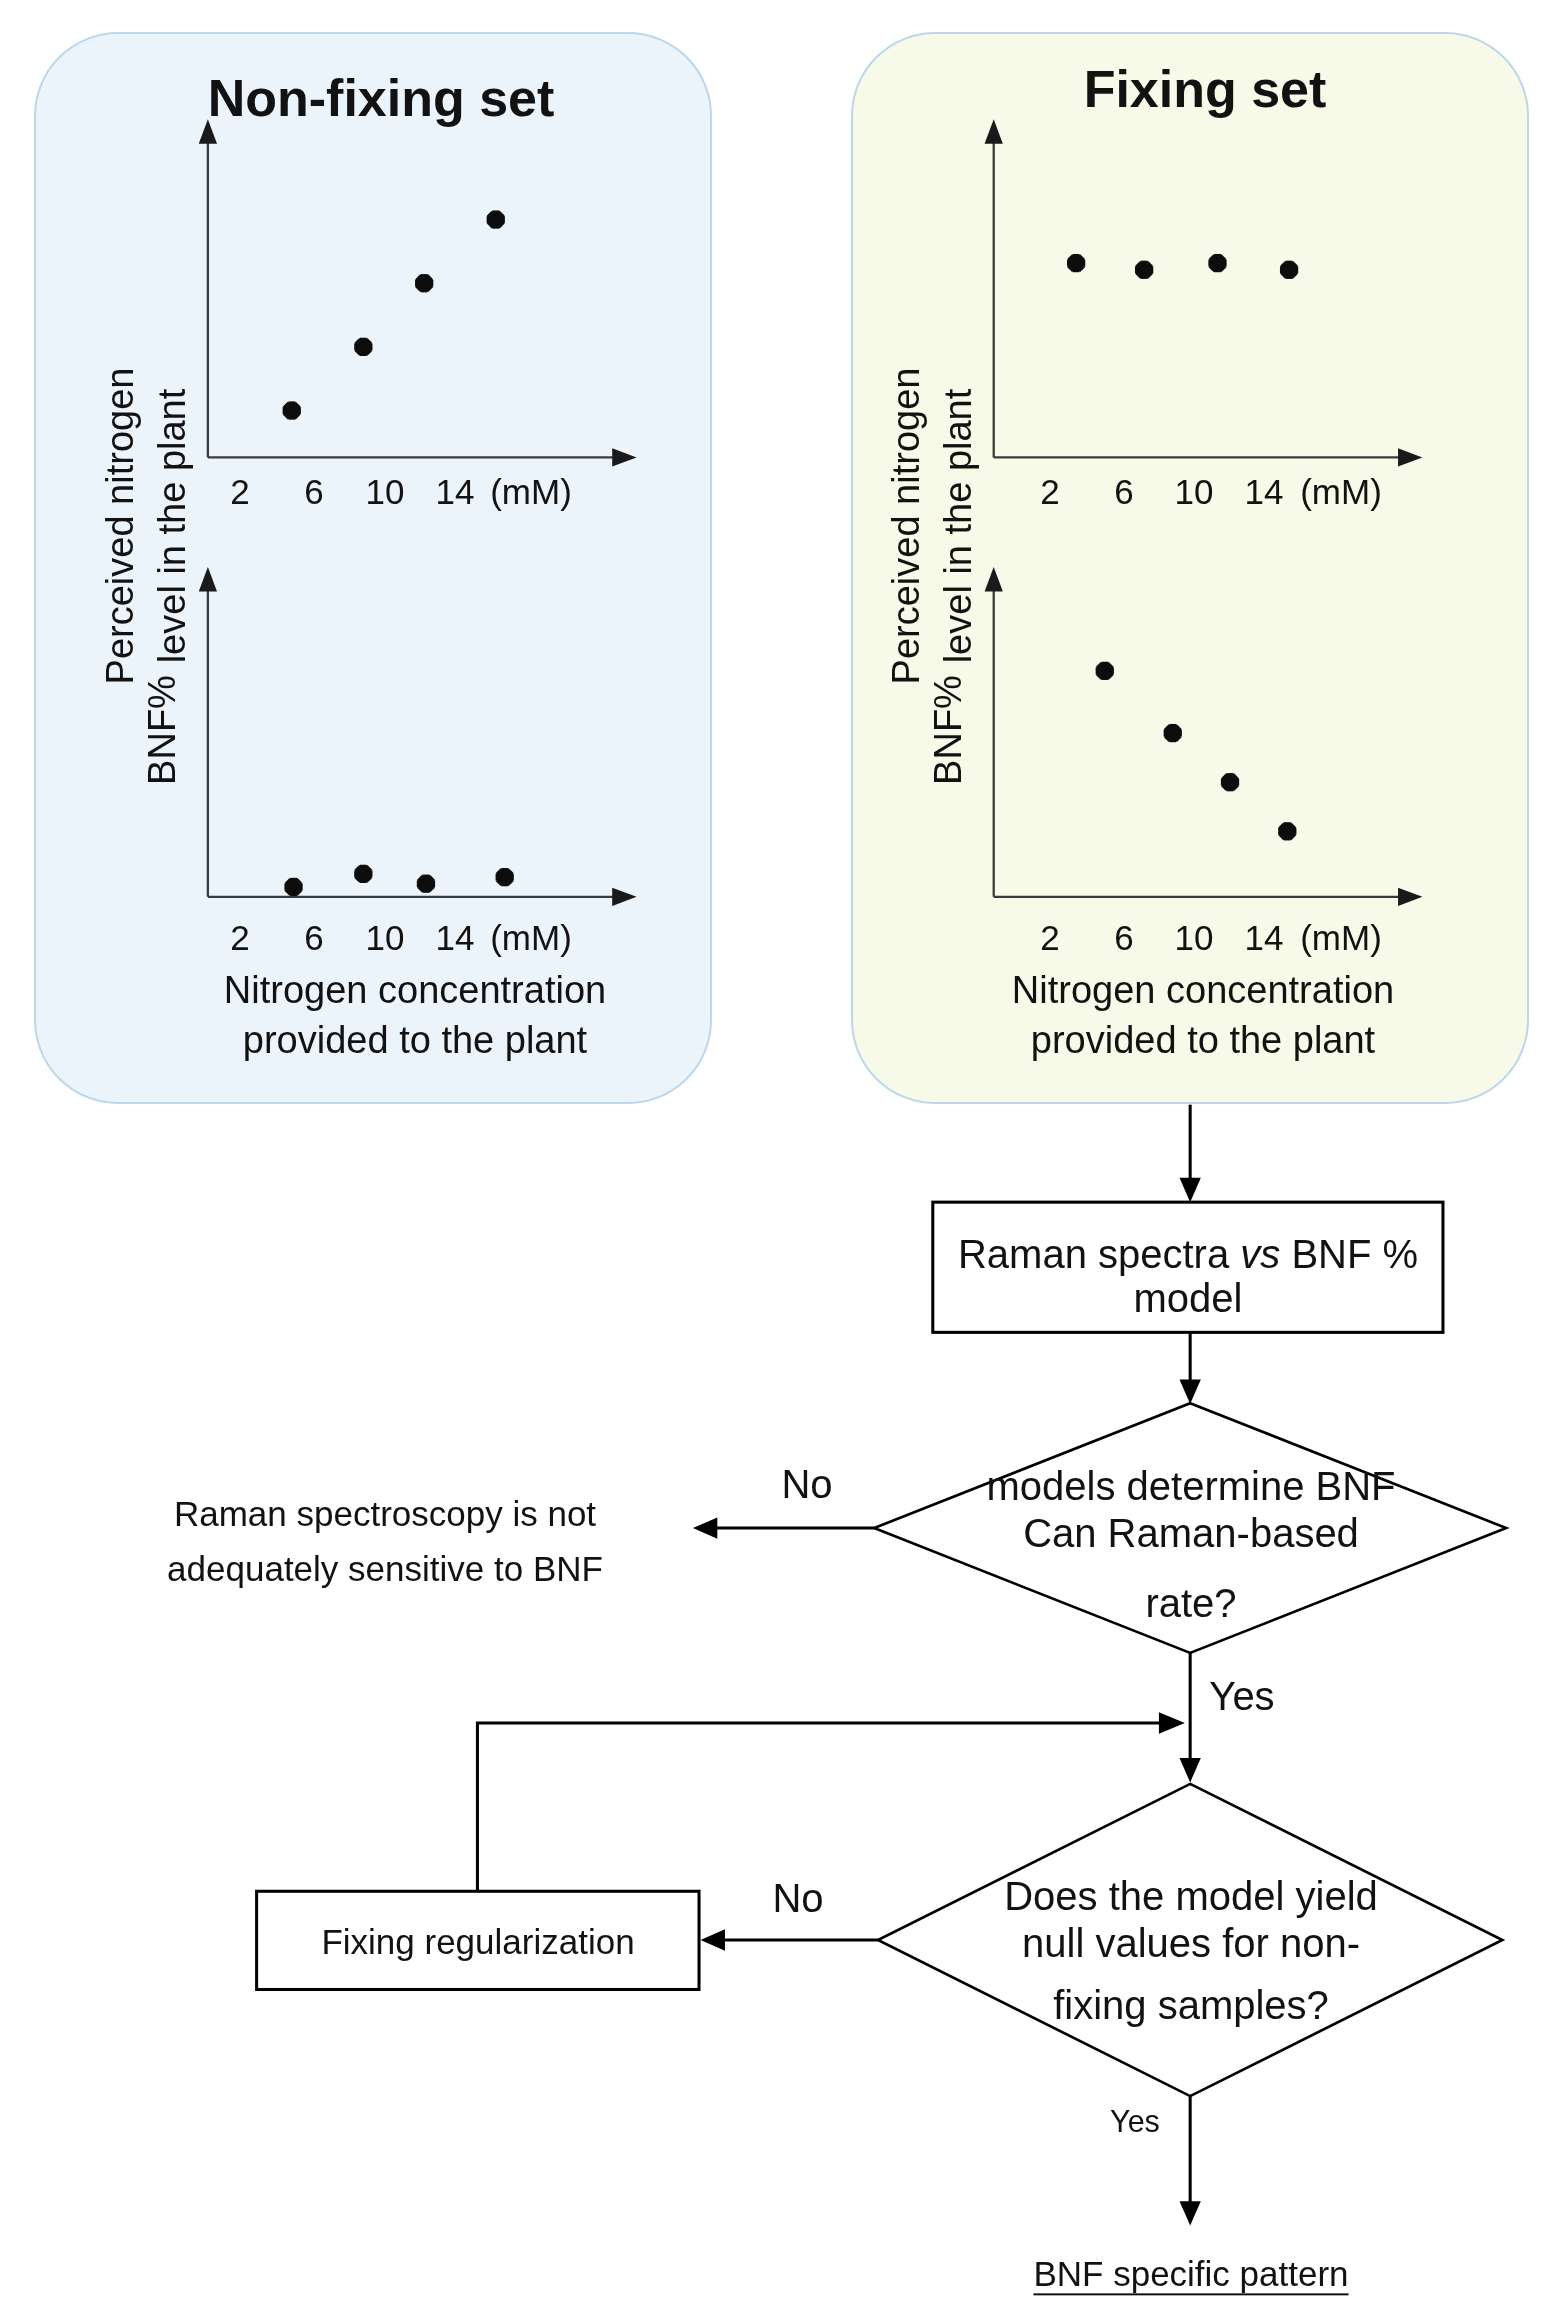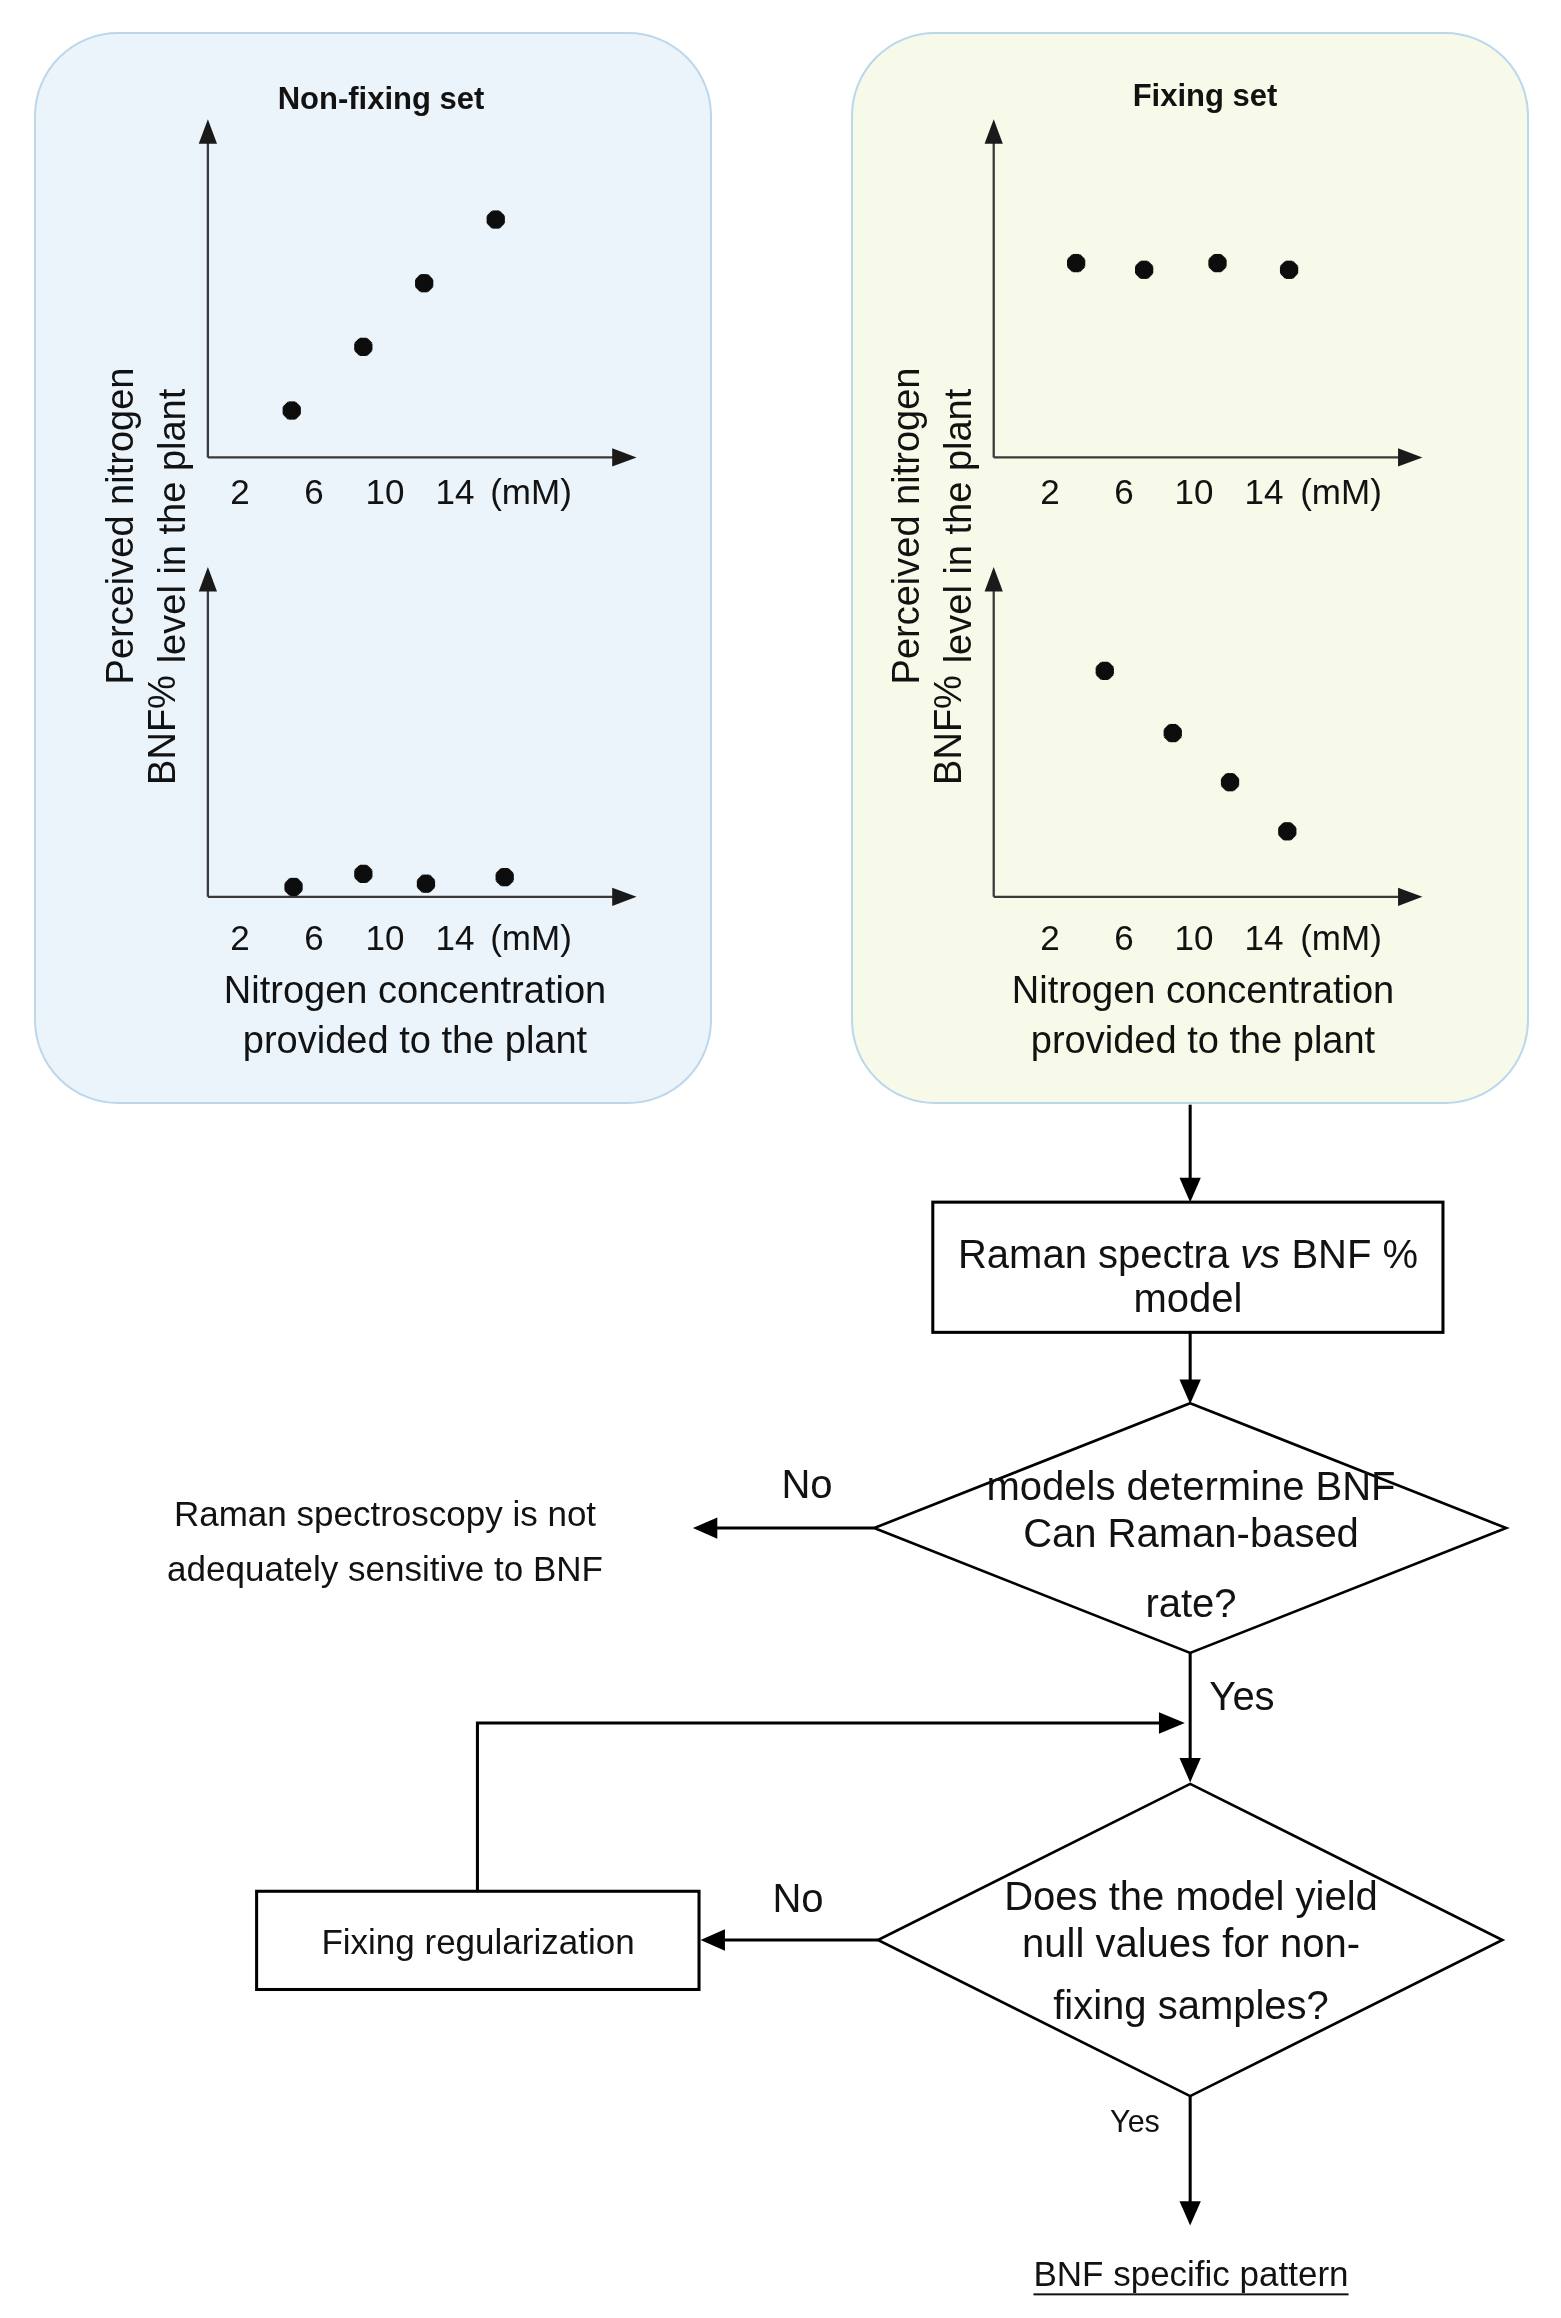--- a/index.html
+++ b/index.html
@@ -5,21 +5,21 @@
   html,body{margin:0;padding:0;background:#ffffff;}
   #canvas{position:relative;width:1561px;height:2319px;background:#ffffff;
           font-family:"Liberation Sans",sans-serif;color:#121212;overflow:hidden;}
   .panel{position:absolute;border-radius:84px;border:2.3px solid #bcd7ec;box-sizing:border-box;}
   #panel-nonfixing{left:34px;top:32px;width:678px;height:1072px;background:#ecf4fb;}
   #panel-fixing{left:851px;top:32px;width:678px;height:1072px;background:#f8fae9;}
   svg{position:absolute;left:0;top:0;}
   .t{position:absolute;transform:translate(-50%,-50%);white-space:nowrap;text-align:center;line-height:1.18;}
   .rot{transform:translate(-50%,-50%) rotate(-90deg);}
   .f40{font-size:30.5px}.f44{font-size:40px}.f46{font-size:35px}.f50{font-size:38px}
-  .title{font-size:31px;font-weight:bold;}
+  .title{font-size:52px;font-weight:bold;}
   .ul{text-decoration:underline;text-underline-offset:6.9px;text-decoration-thickness:2.3px;}
   .it{font-style:italic;}
 </style>
 </head>
 <body>
 
 <div id="canvas">
 
   <div id="panel-nonfixing" class="panel"></div>
   <div id="panel-fixing" class="panel"></div>
@@ -146,21 +146,21 @@
       <polygon points="1563,2922 1549,2890 1577,2890"></polygon>
     </g>
 
     <rect x="1225" y="1578" width="670" height="171" fill="#ffffff" stroke="#000000" stroke-width="4"></rect>
     <polygon points="1563,1842 1978,2006 1563,2170 1148,2006" fill="#ffffff" stroke="#000000" stroke-width="3.5"></polygon>
     <polygon points="1563,2342 1973,2547 1563,2752 1153,2547" fill="#ffffff" stroke="#000000" stroke-width="3.5"></polygon>
     <rect x="337" y="2483" width="581" height="129" fill="#ffffff" stroke="#000000" stroke-width="4"></rect>
   </svg>
 
   <div class="t title" style="left:381px;top:99px;">Non-fixing set</div>
-  <div class="t title" style="left:1205px;top:96px;">Fixing set</div>
+  <div class="t title" style="left:1205px;top:90px;">Fixing set</div>
 
   <div class="t rot f50" style="left:120px;top:526px;">Perceived nitrogen</div>
   <div class="t rot f50" style="left:172px;top:526px;">level in the plant</div>
   <div class="t rot f50" style="left:162px;top:730px;">BNF%</div>
   <div class="t rot f50" style="left:906px;top:526px;">Perceived nitrogen</div>
   <div class="t rot f50" style="left:958px;top:526px;">level in the plant</div>
   <div class="t rot f50" style="left:948px;top:730px;">BNF%</div>
 
   <div class="t f46" style="left:240px;top:492px;">2</div>
   <div class="t f46" style="left:314px;top:492px;">6</div>

